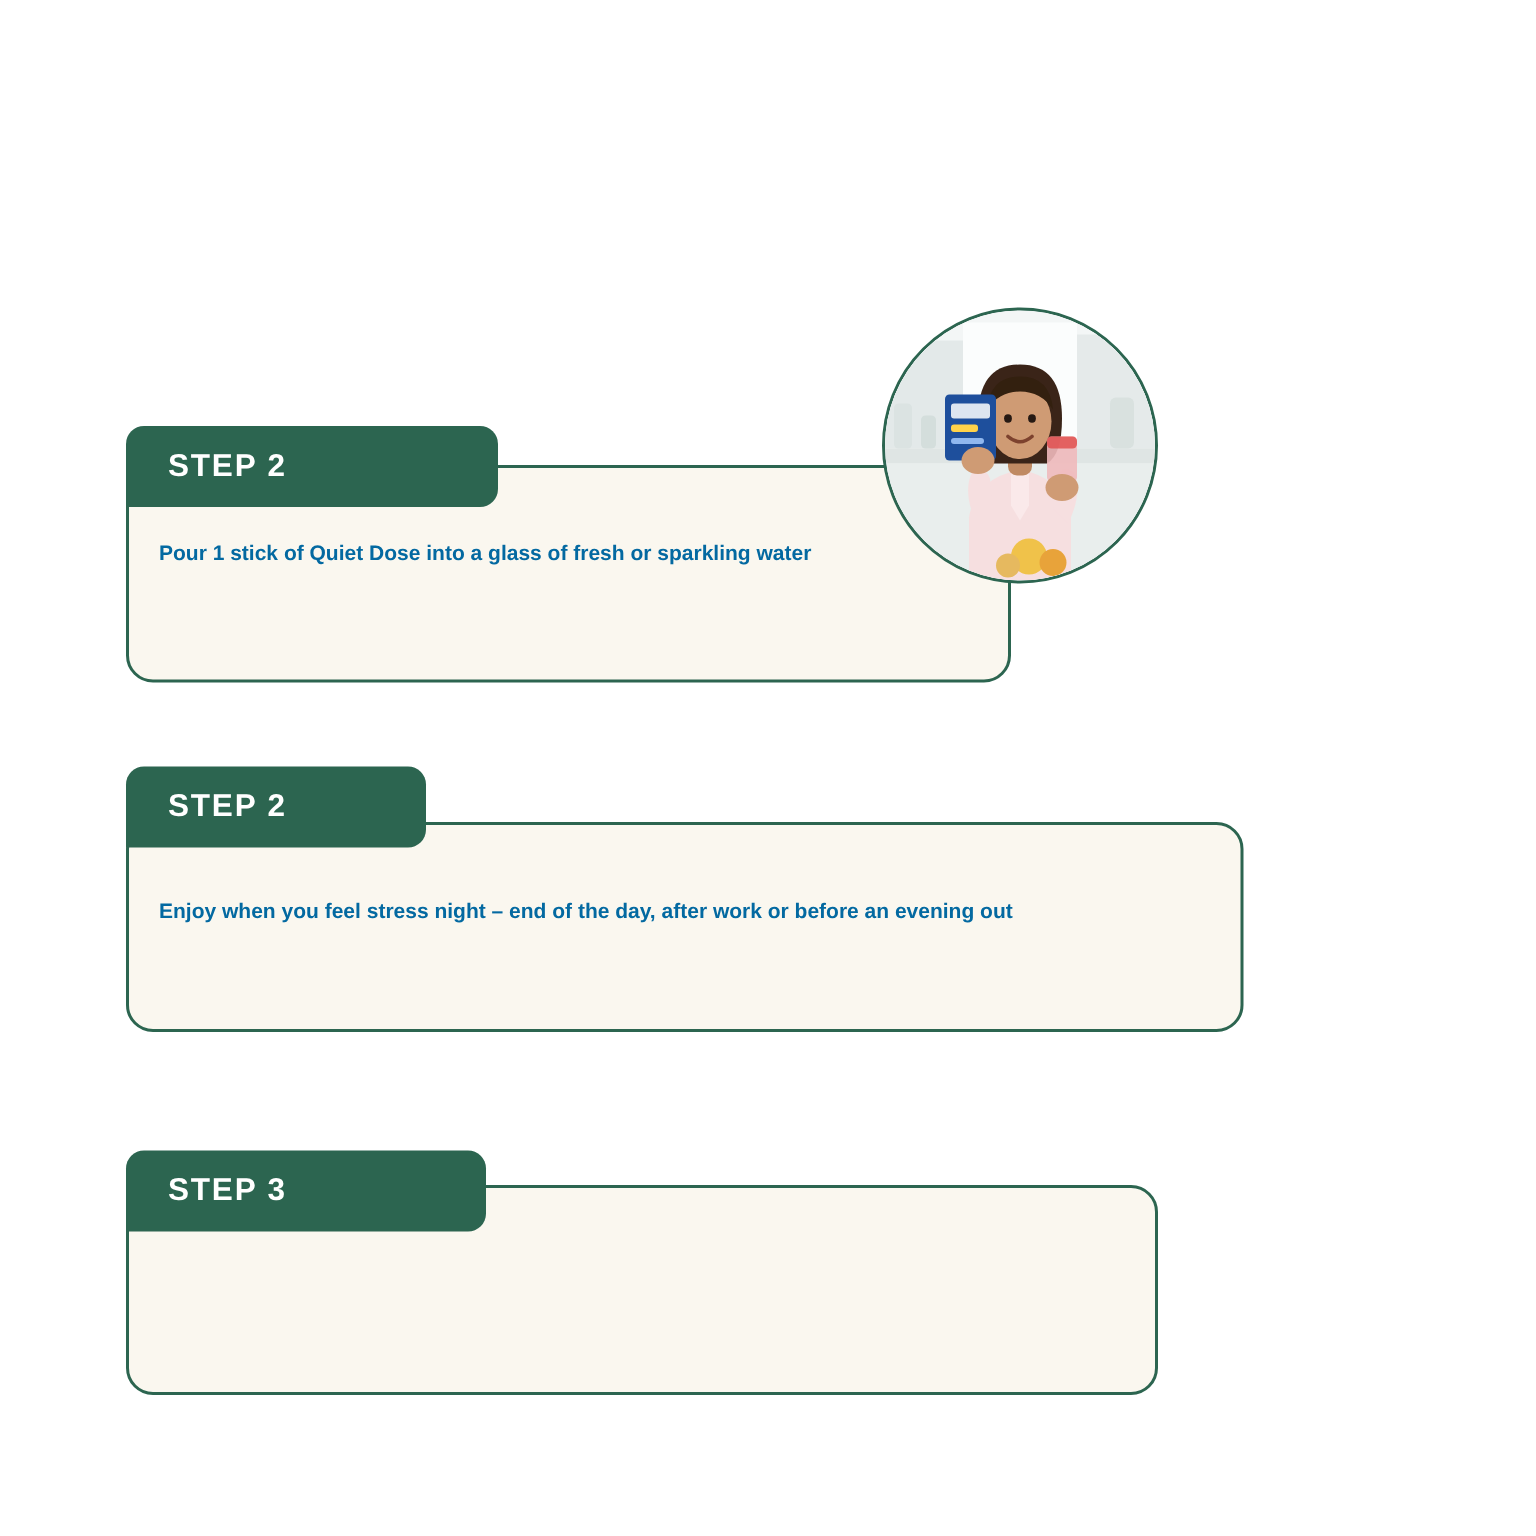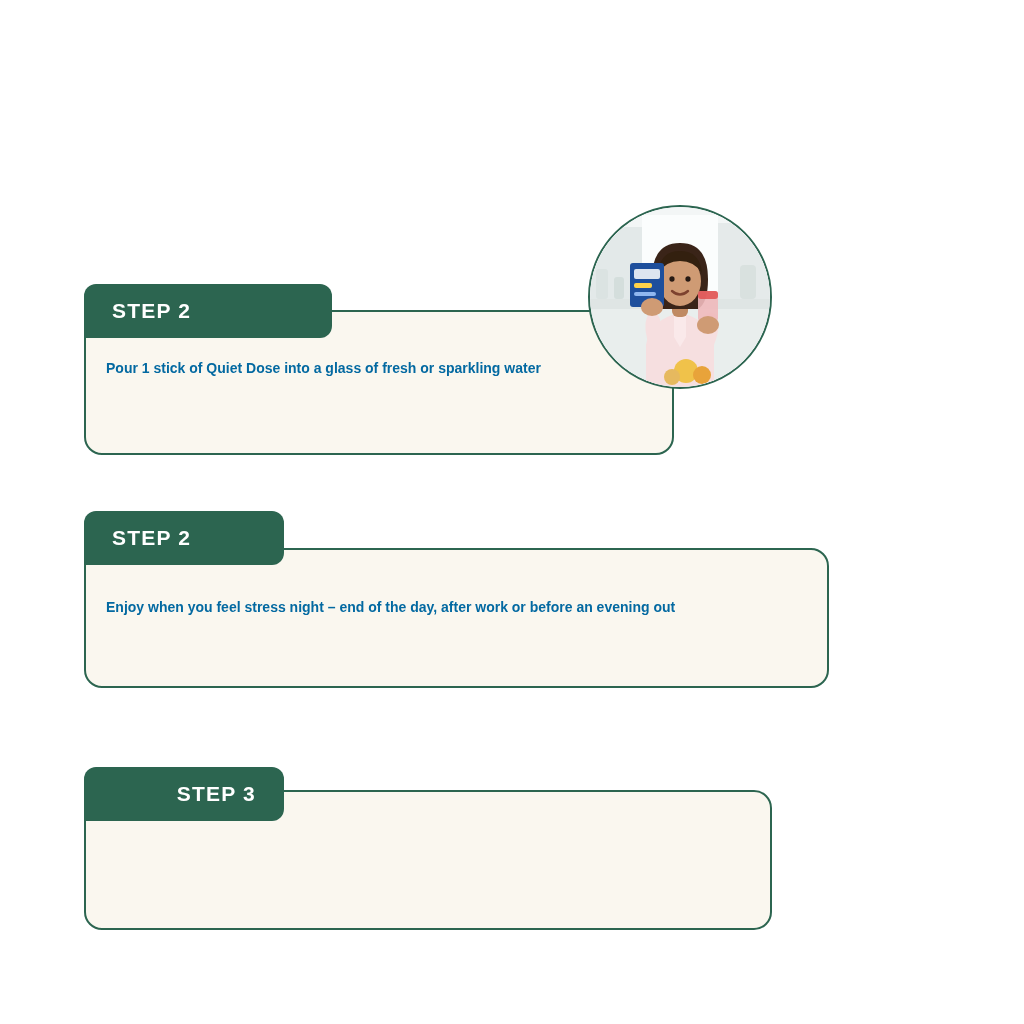--- a/index.html
+++ b/index.html
@@ -86,21 +86,21 @@
   #step1-tab  { top: 284px; width: 248px; }
   #step1-body { left: 106px; top: 358px; width: 530px; }
 
   
   #step2-card { top: 548px; width: 745px; height: 140px; }
   #step2-tab  { top: 511px; width: 200px; }
   #step2-body { left: 106px; top: 597px; width: 790px; }
 
   
   #step3-card { top: 790px; width: 688px; height: 140px; }
-  #step3-tab  { top: 767px; width: 200px; justify-content: flex-end; }
+  #step3-tab  { top: 767px; width: 240px; }
   #step3-body { left: 110px; top: 840px; width: 740px; }
 
   
   .photo {
     position: absolute;
     left: 588px;
     top: 205px;
     width: 180px;
     height: 180px;
     border-radius: 50%;

